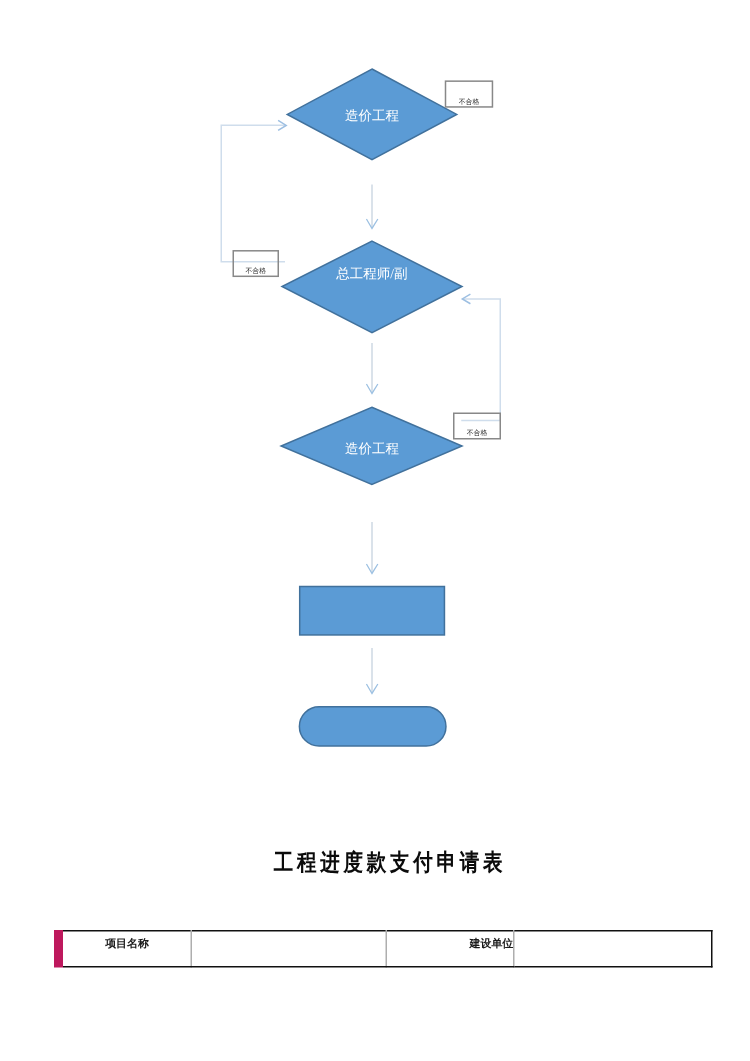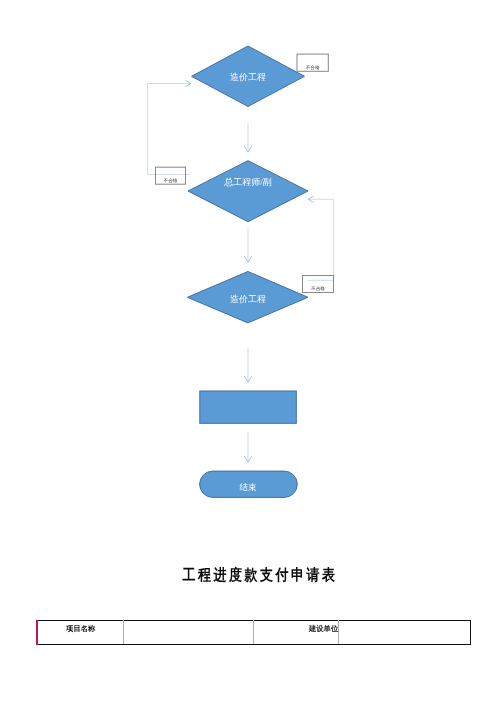--- a/index.html
+++ b/index.html
@@ -79,21 +79,21 @@
     border-right: 1px solid #aeaeae;
     height: 16px;
     font-family: "Liberation Serif", serif;
     font-weight: bold;
     font-size: 7.3px;
     text-align: center;
     vertical-align: middle;
     padding: 0 0 7px 0;
     color: #1a1a1a;
   }
-  table.form td:first-child { border-left: 2px solid #be185d; }
+  table.form td:first-child { border-left: 6px solid #be185d; }
   table.form td:last-child { border-right: 1px solid #101010; }
 </style>
 </head>
 <body>
 
 <div id="page">
 
   <svg class="flow-svg" viewBox="0 0 500 540">
 
     <g>
@@ -130,21 +130,20 @@
     <rect x="199.6" y="471.1" width="97.7" height="26.3" rx="13.15" ry="13.15" fill="#5B9BD5" stroke="#41719C" stroke-width="1"></rect>
 
     <rect x="297" y="54.1" width="31.3" height="17.2" fill="#ffffff" stroke="#888888" stroke-width="1"></rect>
     <rect x="155.5" y="167.2" width="30" height="17" fill="none" stroke="#888888" stroke-width="1"></rect>
     <rect x="302.5" y="275.5" width="31" height="17" fill="none" stroke="#888888" stroke-width="1"></rect>
   </svg>
 
   <div class="shape-label" style="left:148px;top:73px;width:200px;">造价工程</div>
   <div class="shape-label" style="left:148px;top:178px;width:200px;">总工程师/副</div>
   <div class="shape-label" style="left:148px;top:295px;width:200px;">造价工程</div>
-  <div class="shape-label" style="left:148px;top:483px;width:200px;font-size:8.5px;">结束</div>
 
   <div class="note-label" style="left:297px;top:66px;width:31.3px;">不合格</div>
   <div class="note-label" style="left:155.5px;top:178.6px;width:30px;">不合格</div>
   <div class="note-label" style="left:302.5px;top:286.8px;width:31px;">不合格</div>
 
   <div class="doc-title"><span>工程进度款支付申请表</span></div>
 
   <table class="form">
     <tbody>
       <tr>

